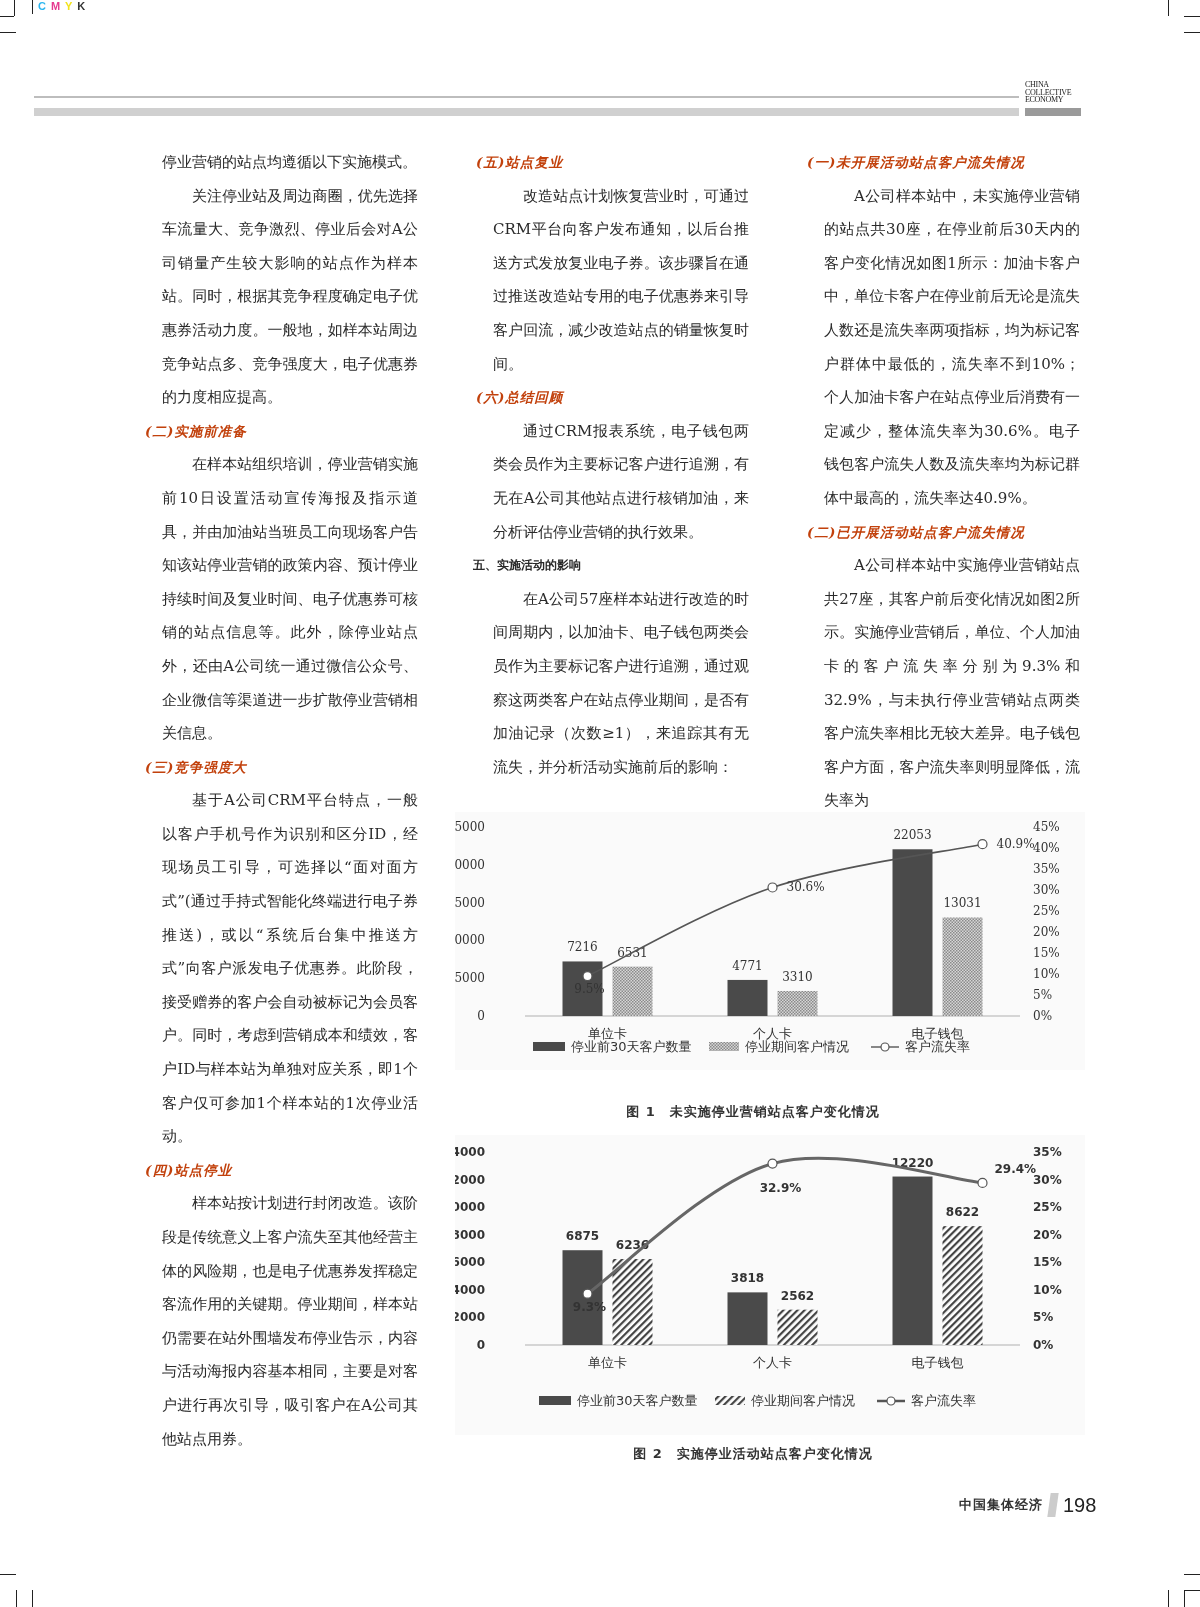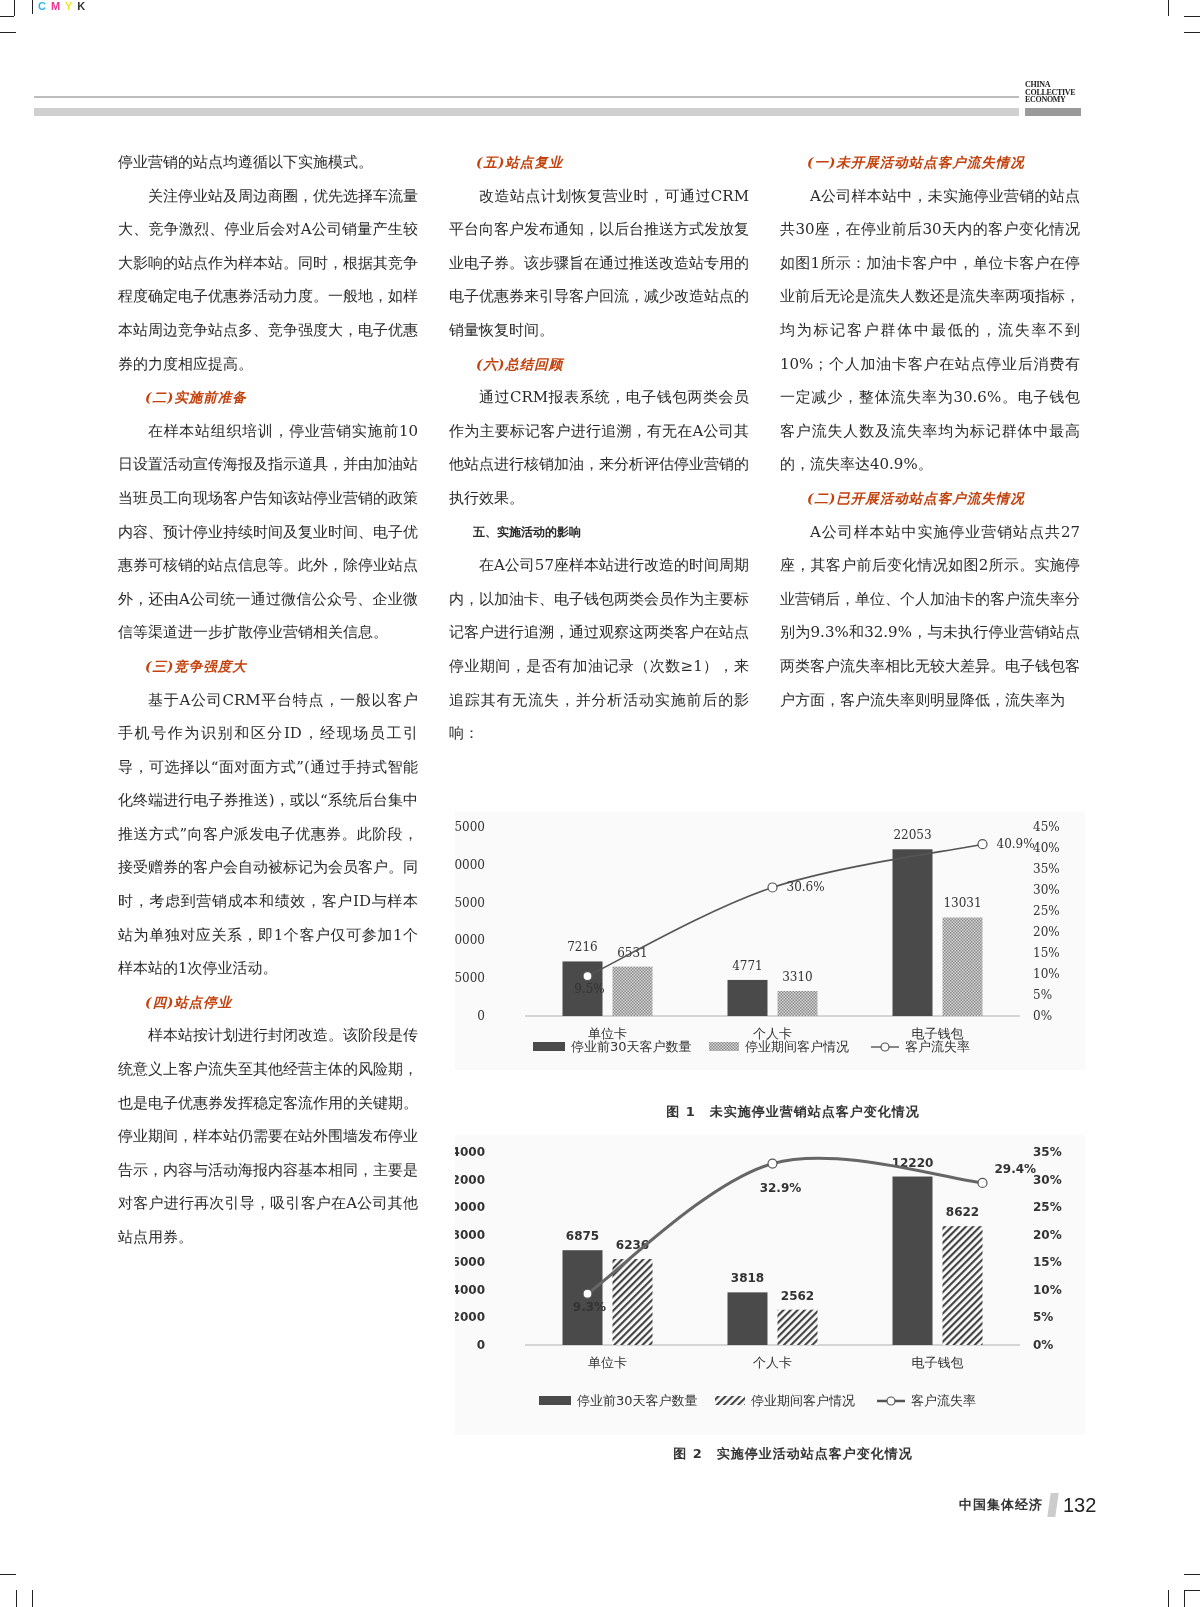--- a/index.html
+++ b/index.html
@@ -6,34 +6,34 @@
   html, body { width: 1200px; height: 1607px; background: #fff; overflow: hidden; }
   body { position: relative; font-family: "DejaVu Serif", "Liberation Serif", serif; color: #2a2a2a; }
 
   .crop { position: absolute; background: #222; }
   .cmyk { position: absolute; left: 38px; top: 0; font-family: "Liberation Sans", sans-serif; font-size: 11px; font-weight: bold; letter-spacing: 1px; }
   .cmyk .c { color: #2ab6f0; } .cmyk .m { color: #e6398f; } .cmyk .y { color: #f2e31a; } .cmyk .k { color: #333; }
 
   .hdr-line1 { position: absolute; left: 34px; top: 96px; width: 985px; height: 2px; background: #bdbdbd; }
   .hdr-line2 { position: absolute; left: 34px; top: 108px; width: 985px; height: 8px; background: #d0d0d0; }
   .hdr-line3 { position: absolute; left: 1025px; top: 108px; width: 56px; height: 8px; background: #9a9a9a; }
-  .logo { position: absolute; left: 1025px; top: 81px; font-family: "Liberation Serif", serif; font-weight: bold; font-size: 8px; line-height: 7.5px; color: #222; letter-spacing: -0.3px; }
+  .logo { position: absolute; left: 1025px; top: 81px; font-family: "Liberation Serif", serif; font-weight: normal; font-size: 8px; line-height: 7.5px; color: #222; letter-spacing: -0.3px; }
 
   .col { position: absolute; top: 146px; width: 300px; font-size: 15px; line-height: 33.6px; text-align: justify; }
-  .col p { text-indent: 2em; }
+  .col p { text-indent: 2em; margin-left: 44px; }
   .col p.noindent { text-indent: 0; }
   .col h4 { font-size: 13.5px; font-weight: bold; text-indent: 2em; font-style: italic; letter-spacing: 1px; color: #c2410c; }
   .col h3 { font-size: 12px; font-weight: bold; text-indent: 2em; font-family: "DejaVu Sans", sans-serif; }
   .col1 { left: 118px; }
   .col2 { left: 449px; }
   .col3 { left: 780px; }
 
   .chart { position: absolute; left: 455px; width: 630px; background: #fafafa; }
   .chart svg { display: block; }
-  .fig-caption { position: absolute; left: 478px; width: 630px; text-align: center; font-family: "DejaVu Sans", sans-serif; font-weight: bold; font-size: 13px; color: #333; letter-spacing: 1px; }
+  .fig-caption { position: absolute; left: 438px; width: 630px; text-align: center; font-family: "DejaVu Sans", sans-serif; font-weight: bold; font-size: 13px; color: #333; letter-spacing: 1px; }
   .fig-caption .num { margin-right: 14px; }
 
   .footer { position: absolute; left: 943px; top: 1493px; font-family: "DejaVu Sans", sans-serif; display: flex; align-items: center; margin-left: 16px; }
   .footer .journal { font-size: 13px; font-weight: bold; color: #333; letter-spacing: 1px; }
   .footer .bar { width: 8px; height: 24px; background: #ccc; transform: skewX(-8deg); margin: 0 6px 0 6px; }
   .footer .page { font-size: 20px; color: #222; font-family: "Liberation Sans", sans-serif; }
 </style>
 </head>
 <body>
 
@@ -223,14 +223,14 @@
       </g>
     </svg>
   </div>
 <div class="fig-caption" style="top:1445px;">
   <span class="num">图 2</span><span>实施停业活动站点客户变化情况</span>
 </div>
 
 <div class="footer">
   <span class="journal">中国集体经济</span>
   <span class="bar"></span>
-  <span class="page">132</span>
+  <span class="page">198</span>
 </div>
 
 </body></html>

